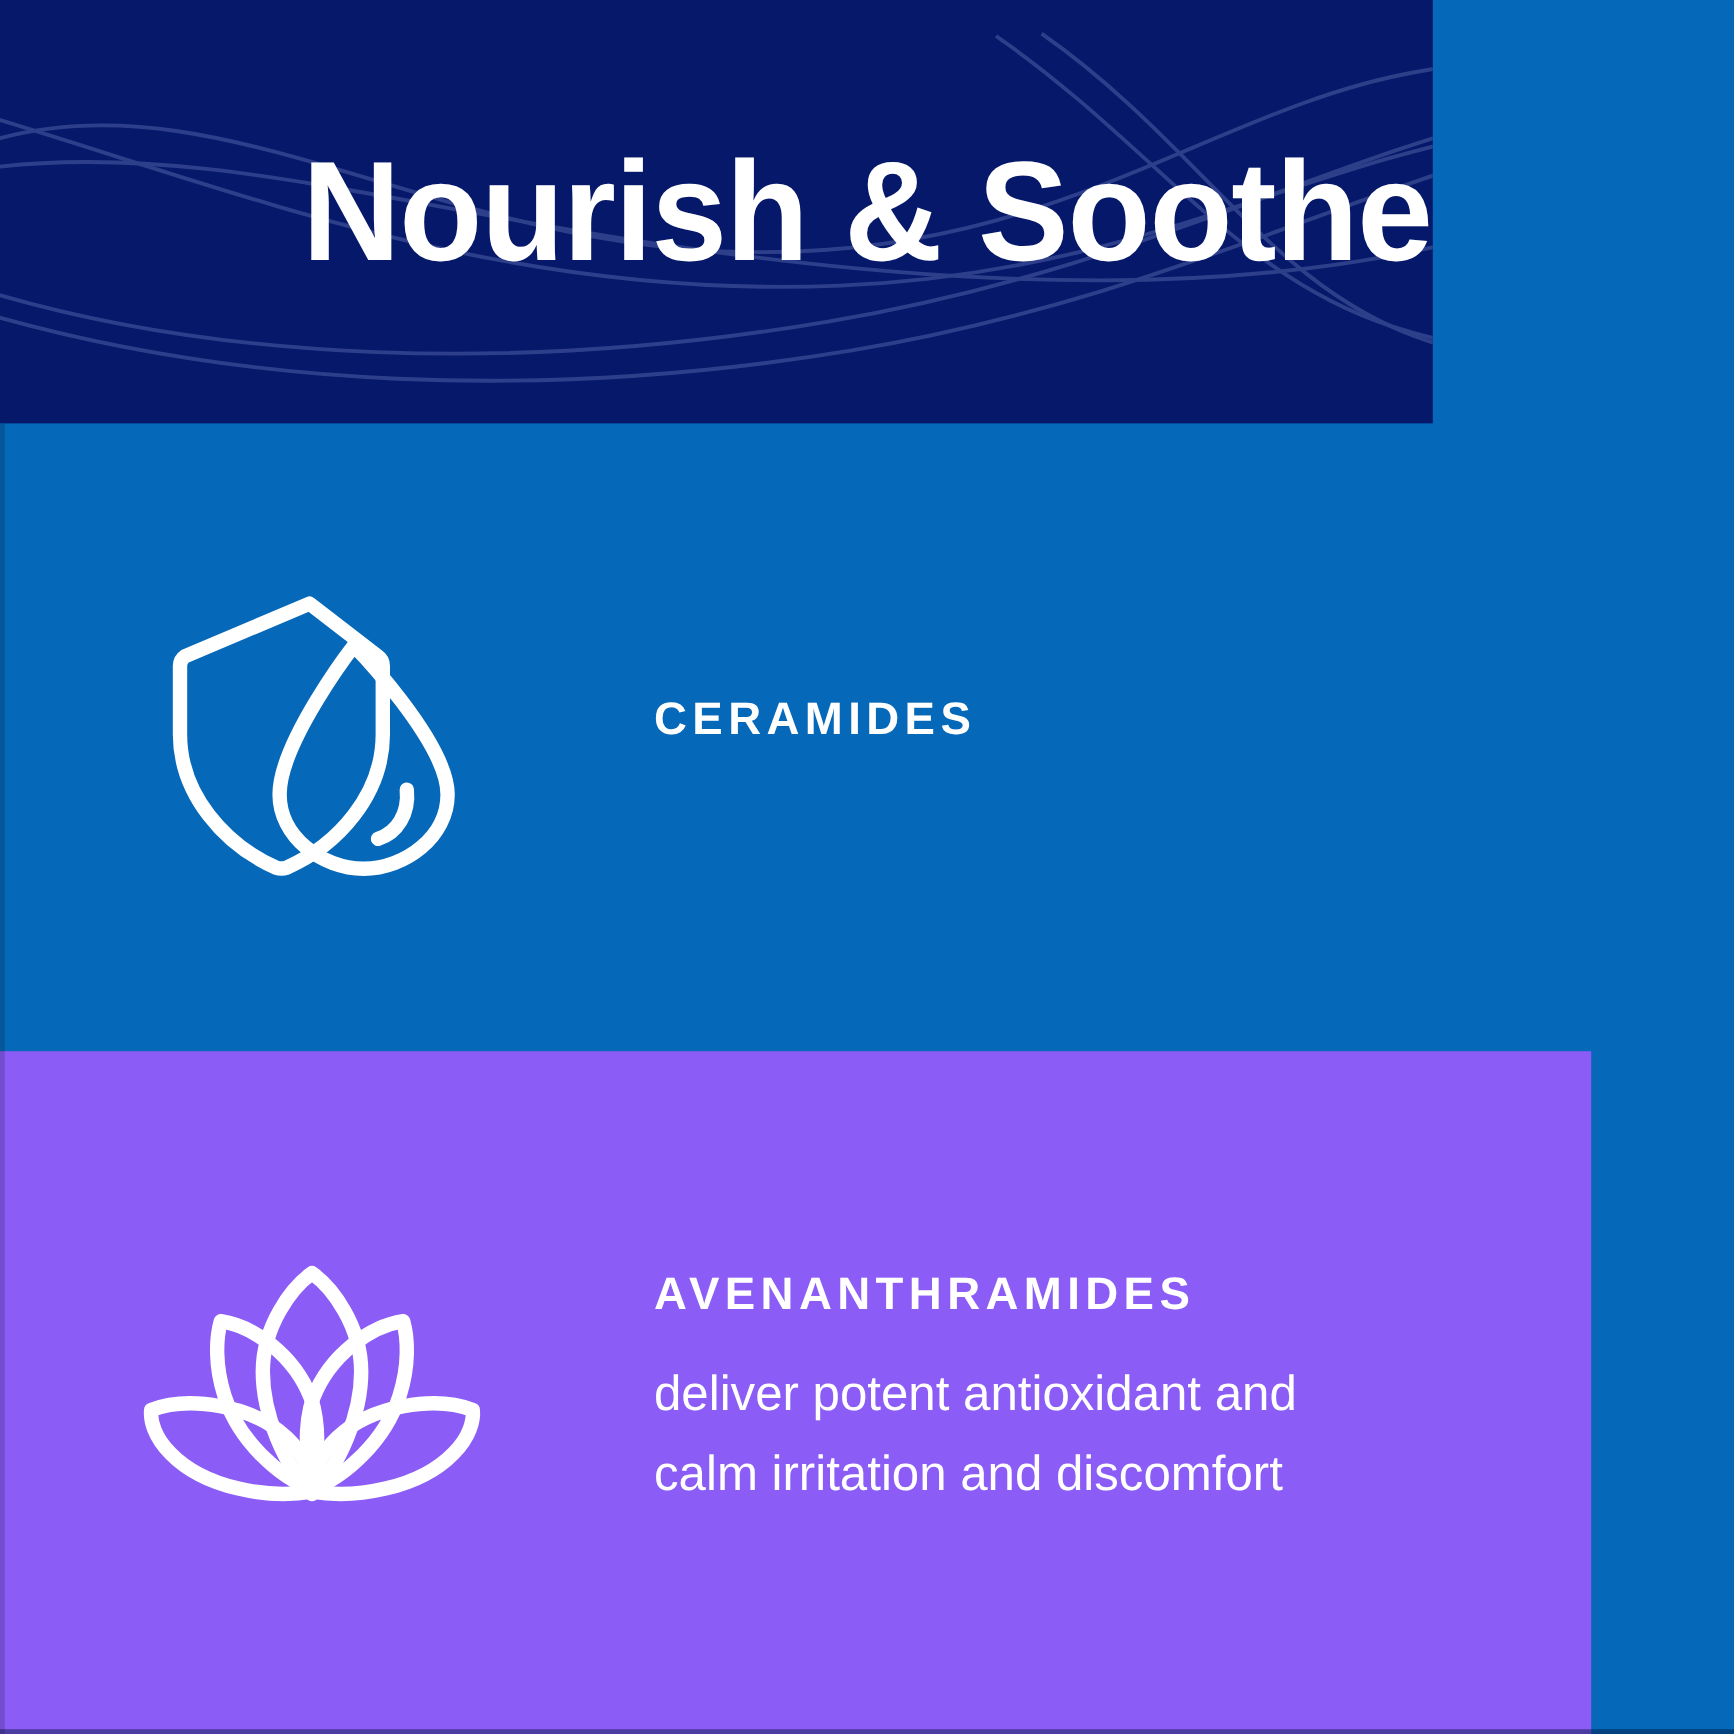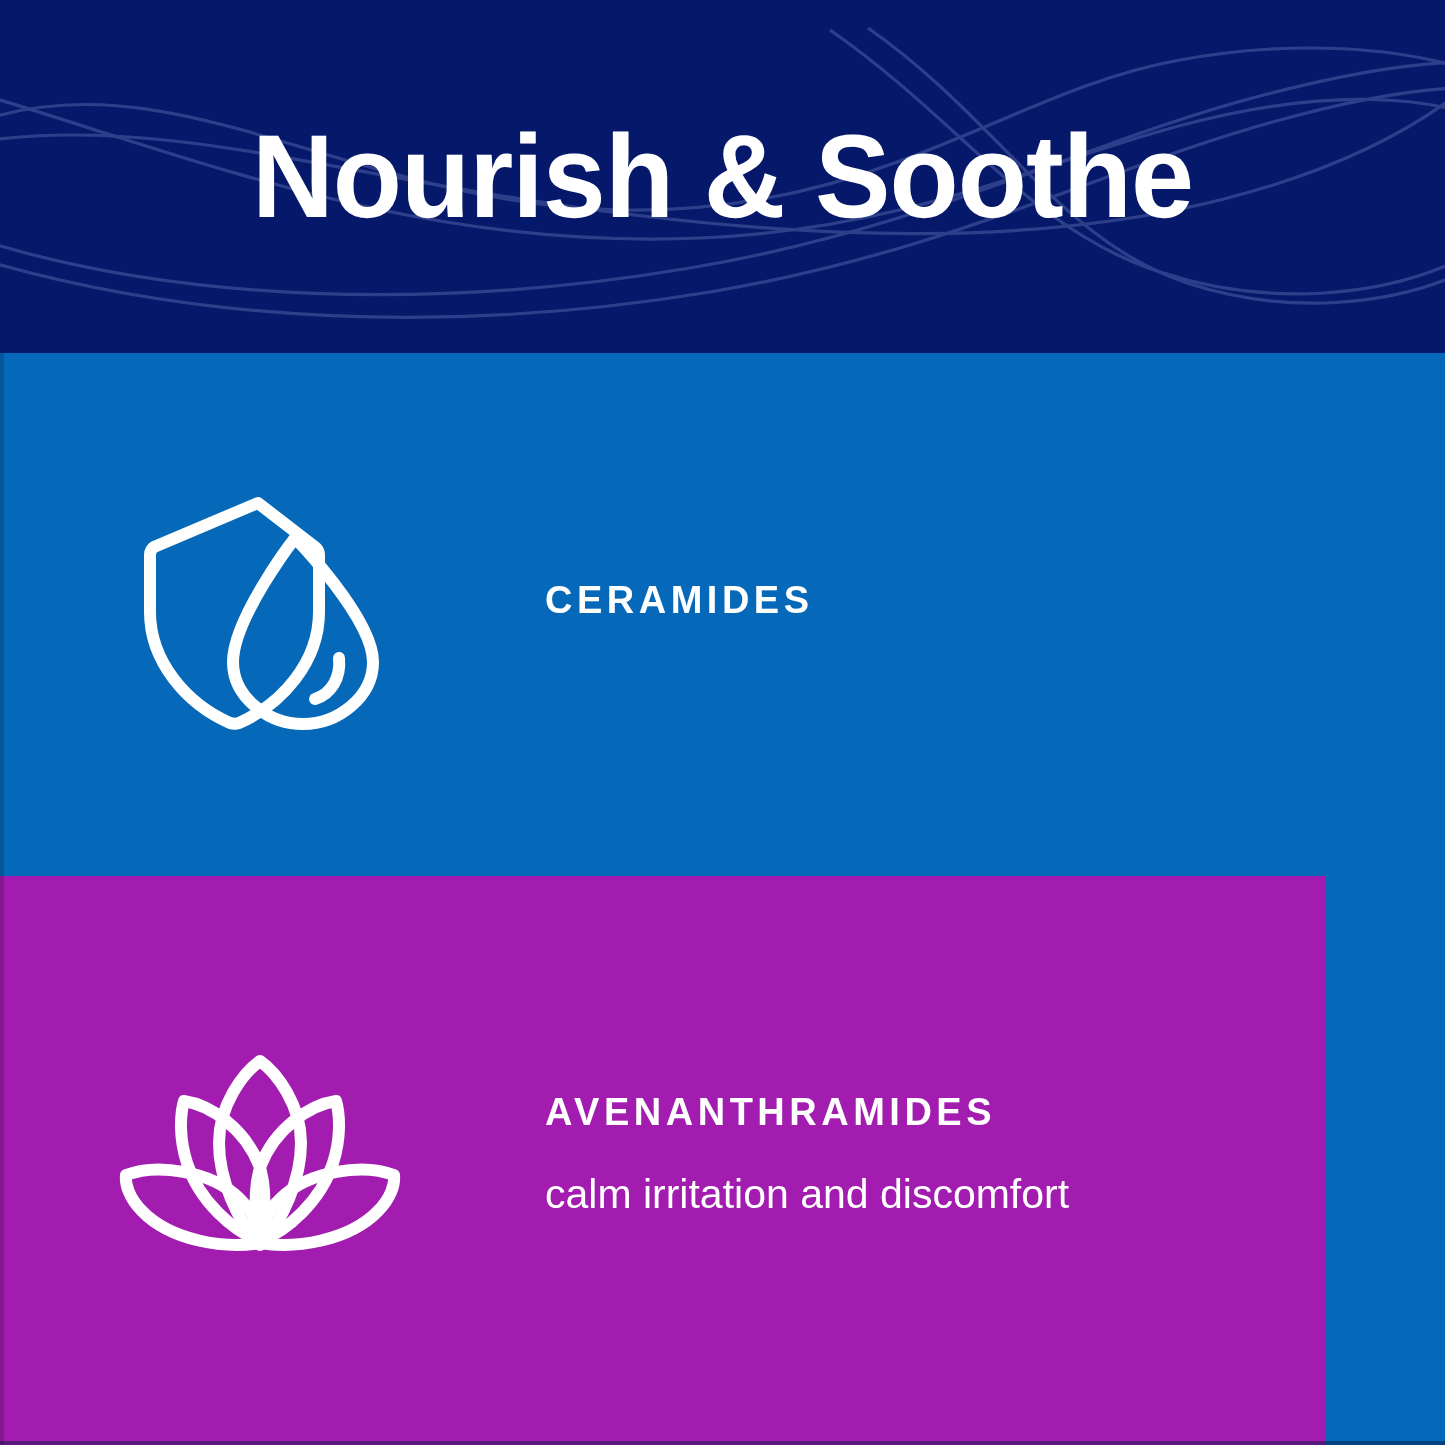--- a/index.html
+++ b/index.html
@@ -15,21 +15,21 @@
     height: 1445px;
     overflow: hidden;
     font-family: "Liberation Sans", sans-serif;
     background: #0568b8;
   }
 
   
   .header {
     position: absolute;
     left: 0; top: 0;
-    width: 1445px;
+    width: 1194px;
     height: 353px;
     background: #06186a;
     overflow: hidden;
   }
   .header-waves {
     position: absolute;
     left: 0; top: 0;
     width: 1445px;
     height: 353px;
     display: block;
@@ -61,21 +61,21 @@
     align-items: center;
   }
   .band-ceramides {
     top: 353px;
     height: 523px;
     background: #0568b8;
   }
   .band-avenanthramides {
     top: 876px;
     height: 569px;
-    background: #a21caf;
+    background: #8b5cf6;
   }
 
   .icon-col {
     width: 545px;
     flex: 0 0 545px;
     display: flex;
     align-items: center;
     justify-content: center;
     padding-right: 25px;
   }
@@ -186,20 +186,21 @@
 
           <path d="M145 192 C 122 168 104 126 104 90 C 104 52 128 20 145 8
                    C 162 20 186 52 186 90 C 186 126 168 168 145 192 Z"></path>
         </g>
       </svg>
     </div>
 
     <div class="text-col">
       <h2 class="feature-title">AVENANTHRAMIDES</h2>
       <p class="feature-desc">
+        <span class="ln">deliver potent antioxidant and</span>
         <span class="ln">calm irritation and discomfort</span>
       </p>
     </div>
   </div>
 
   <div class="edge-left"></div>
   <div class="edge-bottom"></div>
 
 </div>
 

